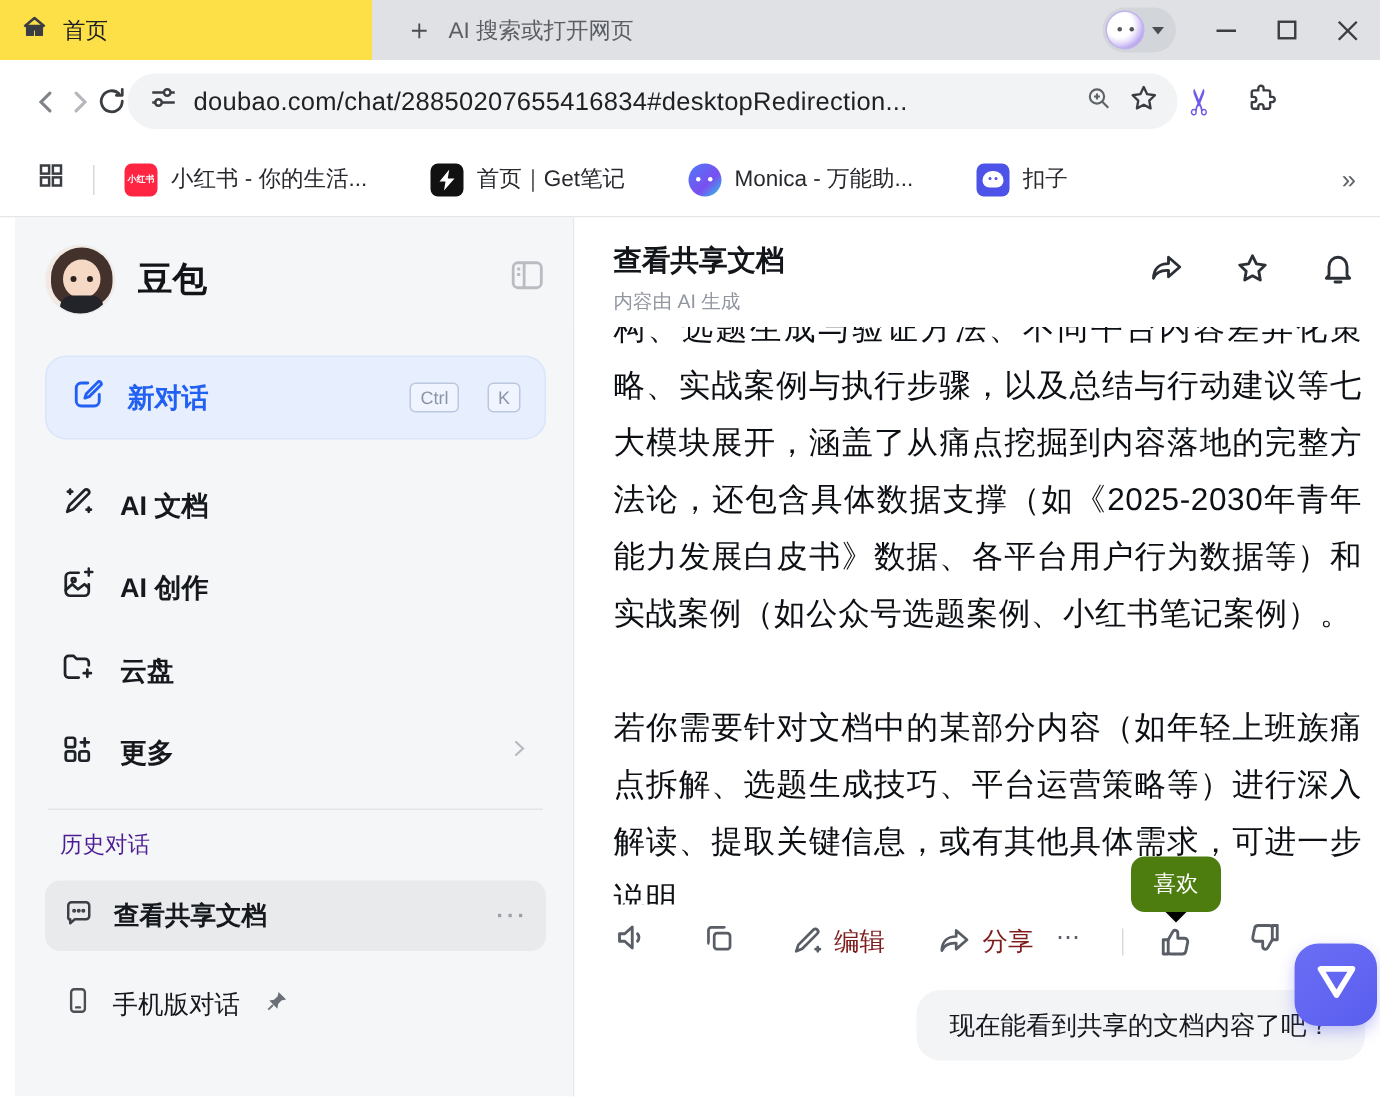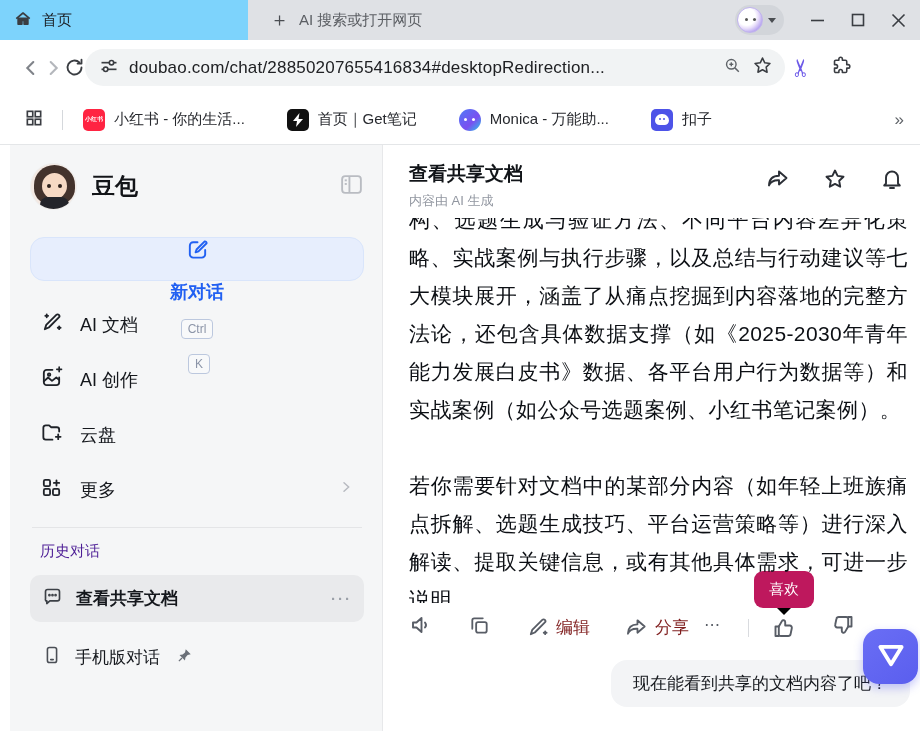--- a/index.html
+++ b/index.html
@@ -1,21 +1,21 @@
 <!DOCTYPE html>
 <html><head>
 <meta charset="utf-8">
 <style>
   * { margin:0; padding:0; box-sizing:border-box; }
   html,body { width:920px; height:731px; overflow:hidden; }
   body { font-family:"Liberation Sans","DejaVu Sans",sans-serif; background:#fff; position:relative; }
 
   
   .tabbar { height:40px; background:#dfe1e5; display:flex; align-items:stretch; position:relative; }
-  .tab-active { width:248px; background:#7dd3fc; display:flex; align-items:center; gap:10px;
+  .tab-active { width:248px; background:#fde047; display:flex; align-items:center; gap:10px;
                 padding:0 14px; border-top-left-radius:0; font-size:15px; color:#1b1e23; }
   .newtab { display:flex; align-items:center; gap:10px; padding:0 22px; color:#5b5e63; font-size:15px; }
   .newtab .plus { font-size:19px; color:#4a4d52; }
   .tab-right { position:absolute; right:0; top:0; height:40px; display:flex; align-items:center; gap:26px; padding-right:14px; }
   .profile-pill { display:flex; align-items:center; gap:5px; background:#d2d5da; border-radius:16px; padding:2px 8px 2px 2px; }
   .profile-avatar { width:26px; height:26px; border-radius:50%;
                     background:radial-gradient(circle at 35% 35%, #ffffff 0 40%, #e8defa 55%, #b9a6f0 75%, #f7a6d8 100%);
                     border:1px solid #c0b3ee; position:relative; }
   .profile-avatar::after { content:""; position:absolute; left:7px; top:10px; width:3px; height:3px; border-radius:50%;
                     background:#555; box-shadow:8px 0 0 #555; }
@@ -54,28 +54,28 @@
   .sidebar { width:373px; background:#f5f6f7; border-right:1px solid #e7e8ea; padding:16px 18px 0 20px; overflow:hidden; }
 
   .sb-header { display:flex; align-items:center; gap:15px; height:50px; margin-bottom:26px; }
   .sb-avatar { width:47px; height:47px; border-radius:50%; background:#f3e8e2; position:relative; overflow:hidden; border:1px solid #eee; }
   .sb-avatar .hair { position:absolute; left:3px; top:1px; width:41px; height:40px; border-radius:50% 50% 42% 42%; background:#43322c; }
   .sb-avatar .face { position:absolute; left:11px; top:9px; width:25px; height:26px; border-radius:50%; background:#f6d9c4; }
   .sb-avatar .eye { position:absolute; left:16px; top:20px; width:4px; height:4px; border-radius:50%; background:#2c211c; box-shadow:11px 0 0 #2c211c; }
   .sb-avatar .body { position:absolute; left:9px; top:33px; width:29px; height:14px; border-radius:8px 8px 0 0; background:#23242a; }
   .sb-title { font-size:23px; font-weight:bold; color:#121418; flex:1; }
 
-  .newchat { height:44px; background:#e7eefd; border:1px solid #d9e5fb; border-radius:14px; display:flex;
-             align-items:center; gap:15px; padding:0 16px; margin-bottom:16px;flex-direction:column; }
+  .newchat { height:56px; background:#e7eefd; border:1px solid #d9e5fb; border-radius:14px; display:flex;
+             align-items:center; gap:15px; padding:0 16px; margin-bottom:16px; }
   .newchat-label { color:#2160f2; font-size:18px; font-weight:bold; flex:1; }
   .kbd { border:1px solid #bcc8de; border-radius:4px; color:#8c95a8; font-size:12px; padding:2px 6px; background:rgba(255,255,255,.35); }
   .kbd + .kbd { margin-left:4px; }
 
   .sb-item { height:55px; display:flex; align-items:center; gap:17px; padding:0 10px; font-size:18px; color:#15181d; border-radius:10px; }
-  .sb-item .grow { flex:1; }
+  .sb-item .grow { flex:1;font-weight:bold; }
   .sb-chevron { color:#b7bac0; }
 
   .sb-divider { height:1px; background:#e4e5e7; margin:10px 2px 14px; }
   .sb-section { font-size:15px; color:#4c1d95; margin:8px 0 14px 10px; }
 
   .hist-item { height:47px; display:flex; align-items:center; gap:13px; padding:0 12px; border-radius:10px;
                font-size:17px; color:#15181d; margin-bottom:12px; }
   .hist-item.active { background:#e9eaec; font-weight:bold; }
   .hist-more { margin-left:auto; color:#9ba0a8; letter-spacing:2px; font-size:15px; }
   .pin { color:#6b7078; margin-left:4px; }
@@ -91,21 +91,21 @@
   .chat-content p { font-size:21px; line-height:38px; color:#0c0f14; letter-spacing:.4px; text-align:justify; }
   .p-first { margin-top:-17px; }
   .p-second { margin-top:38px; }
 
   .action-bar { display:flex; align-items:center; gap:13px; padding:10px 0 6px 26px; color:#585d66; font-size:17px; }
   .action-btn { display:flex; align-items:center; gap:7px; color:#7f1d1d; }
   .action-gap { width:9px; }
   .vdivider { width:1px; height:18px; background:#d9dbdf; margin:0 10px; }
   .dots { letter-spacing:3px; font-size:16px; color:#585d66; padding:0 2px 6px; }
   .thumb-wrap { position:relative; display:flex; }
-  .tooltip { position:absolute; bottom:32px; left:50%; transform:translateX(-50%); background:#be185d; color:#fff;
+  .tooltip { position:absolute; bottom:32px; left:50%; transform:translateX(-50%); background:#4d7c0f; color:#fff;
              font-size:15px; padding:9px 15px; border-radius:9px; white-space:nowrap; }
   .tooltip::after { content:""; position:absolute; left:50%; transform:translateX(-50%); top:100%;
                     border:7px solid transparent; border-top-color:#000; }
 
   .user-row { display:flex; justify-content:flex-end; padding:12px 10px 0 0; }
   .user-bubble { background:#f3f4f6; border-radius:16px; padding:12px 22px; font-size:17px; color:#15181d; }
 
   .float-btn { position:absolute; right:2px; top:629px; width:55px; height:55px; border-radius:16px;
                background:linear-gradient(140deg,#6a6ef5,#5a5eee); display:flex; align-items:center; justify-content:center;
                box-shadow:0 4px 10px rgba(90,94,238,.35); z-index:5; }

